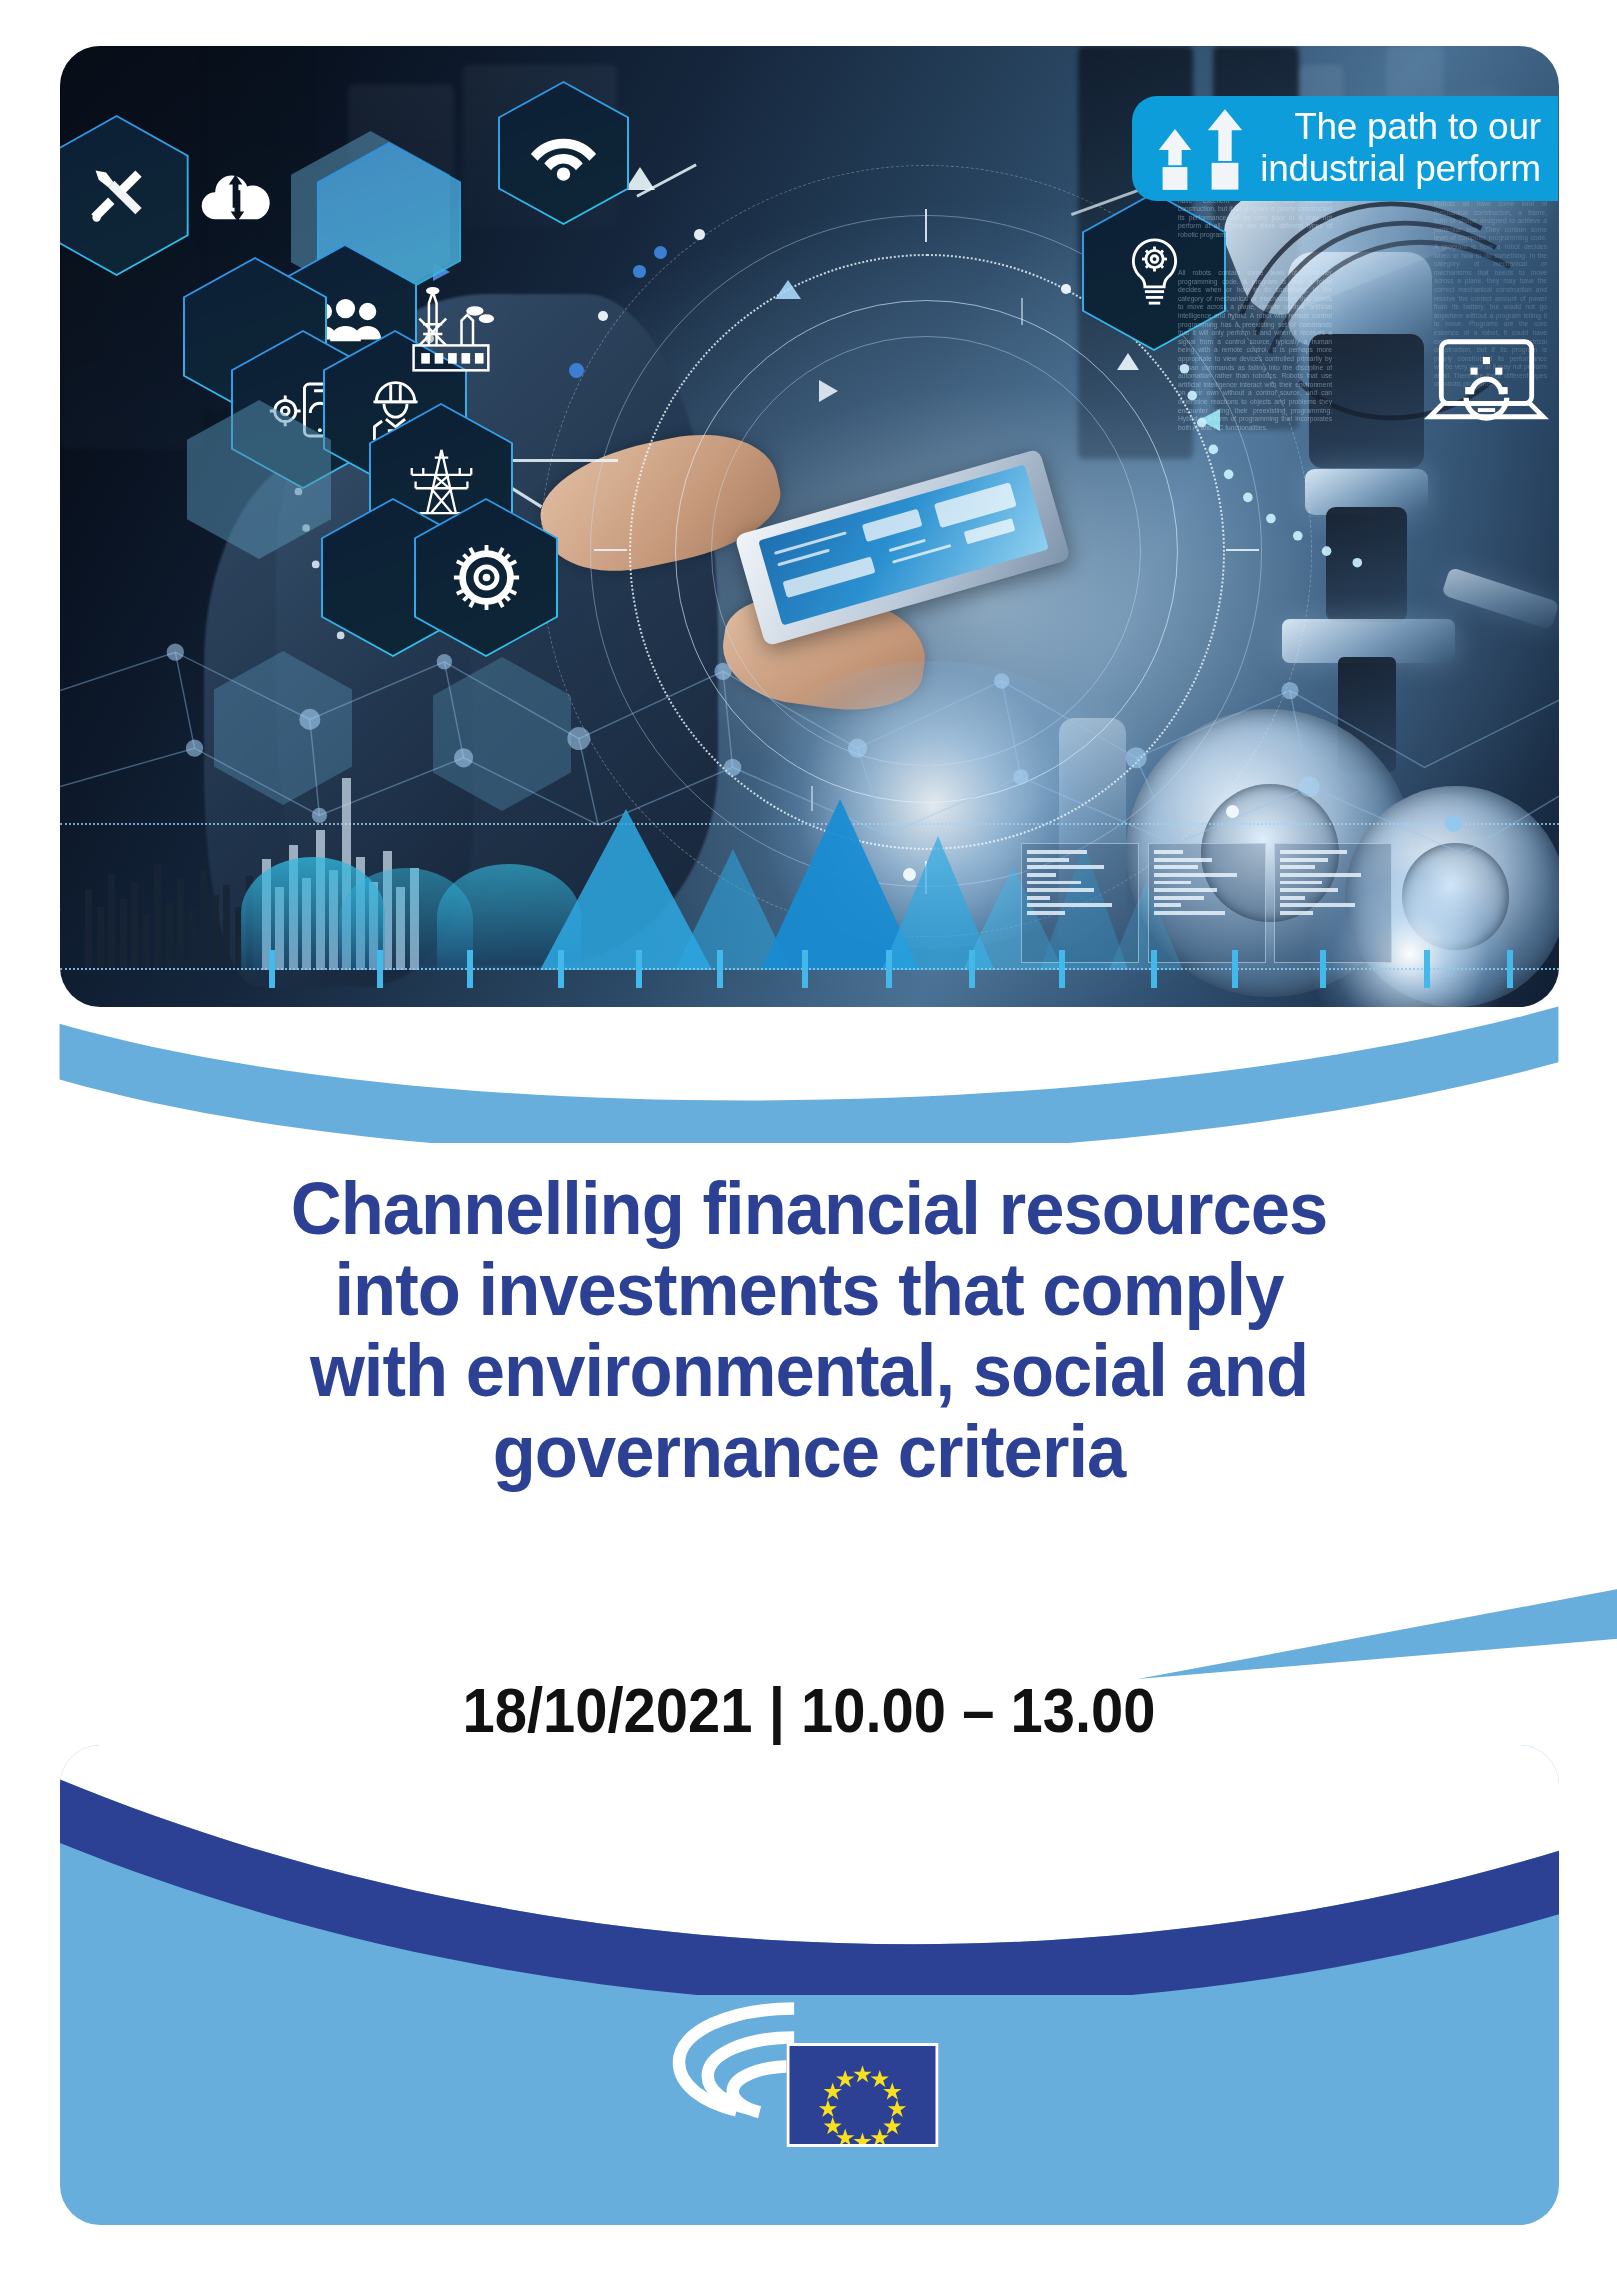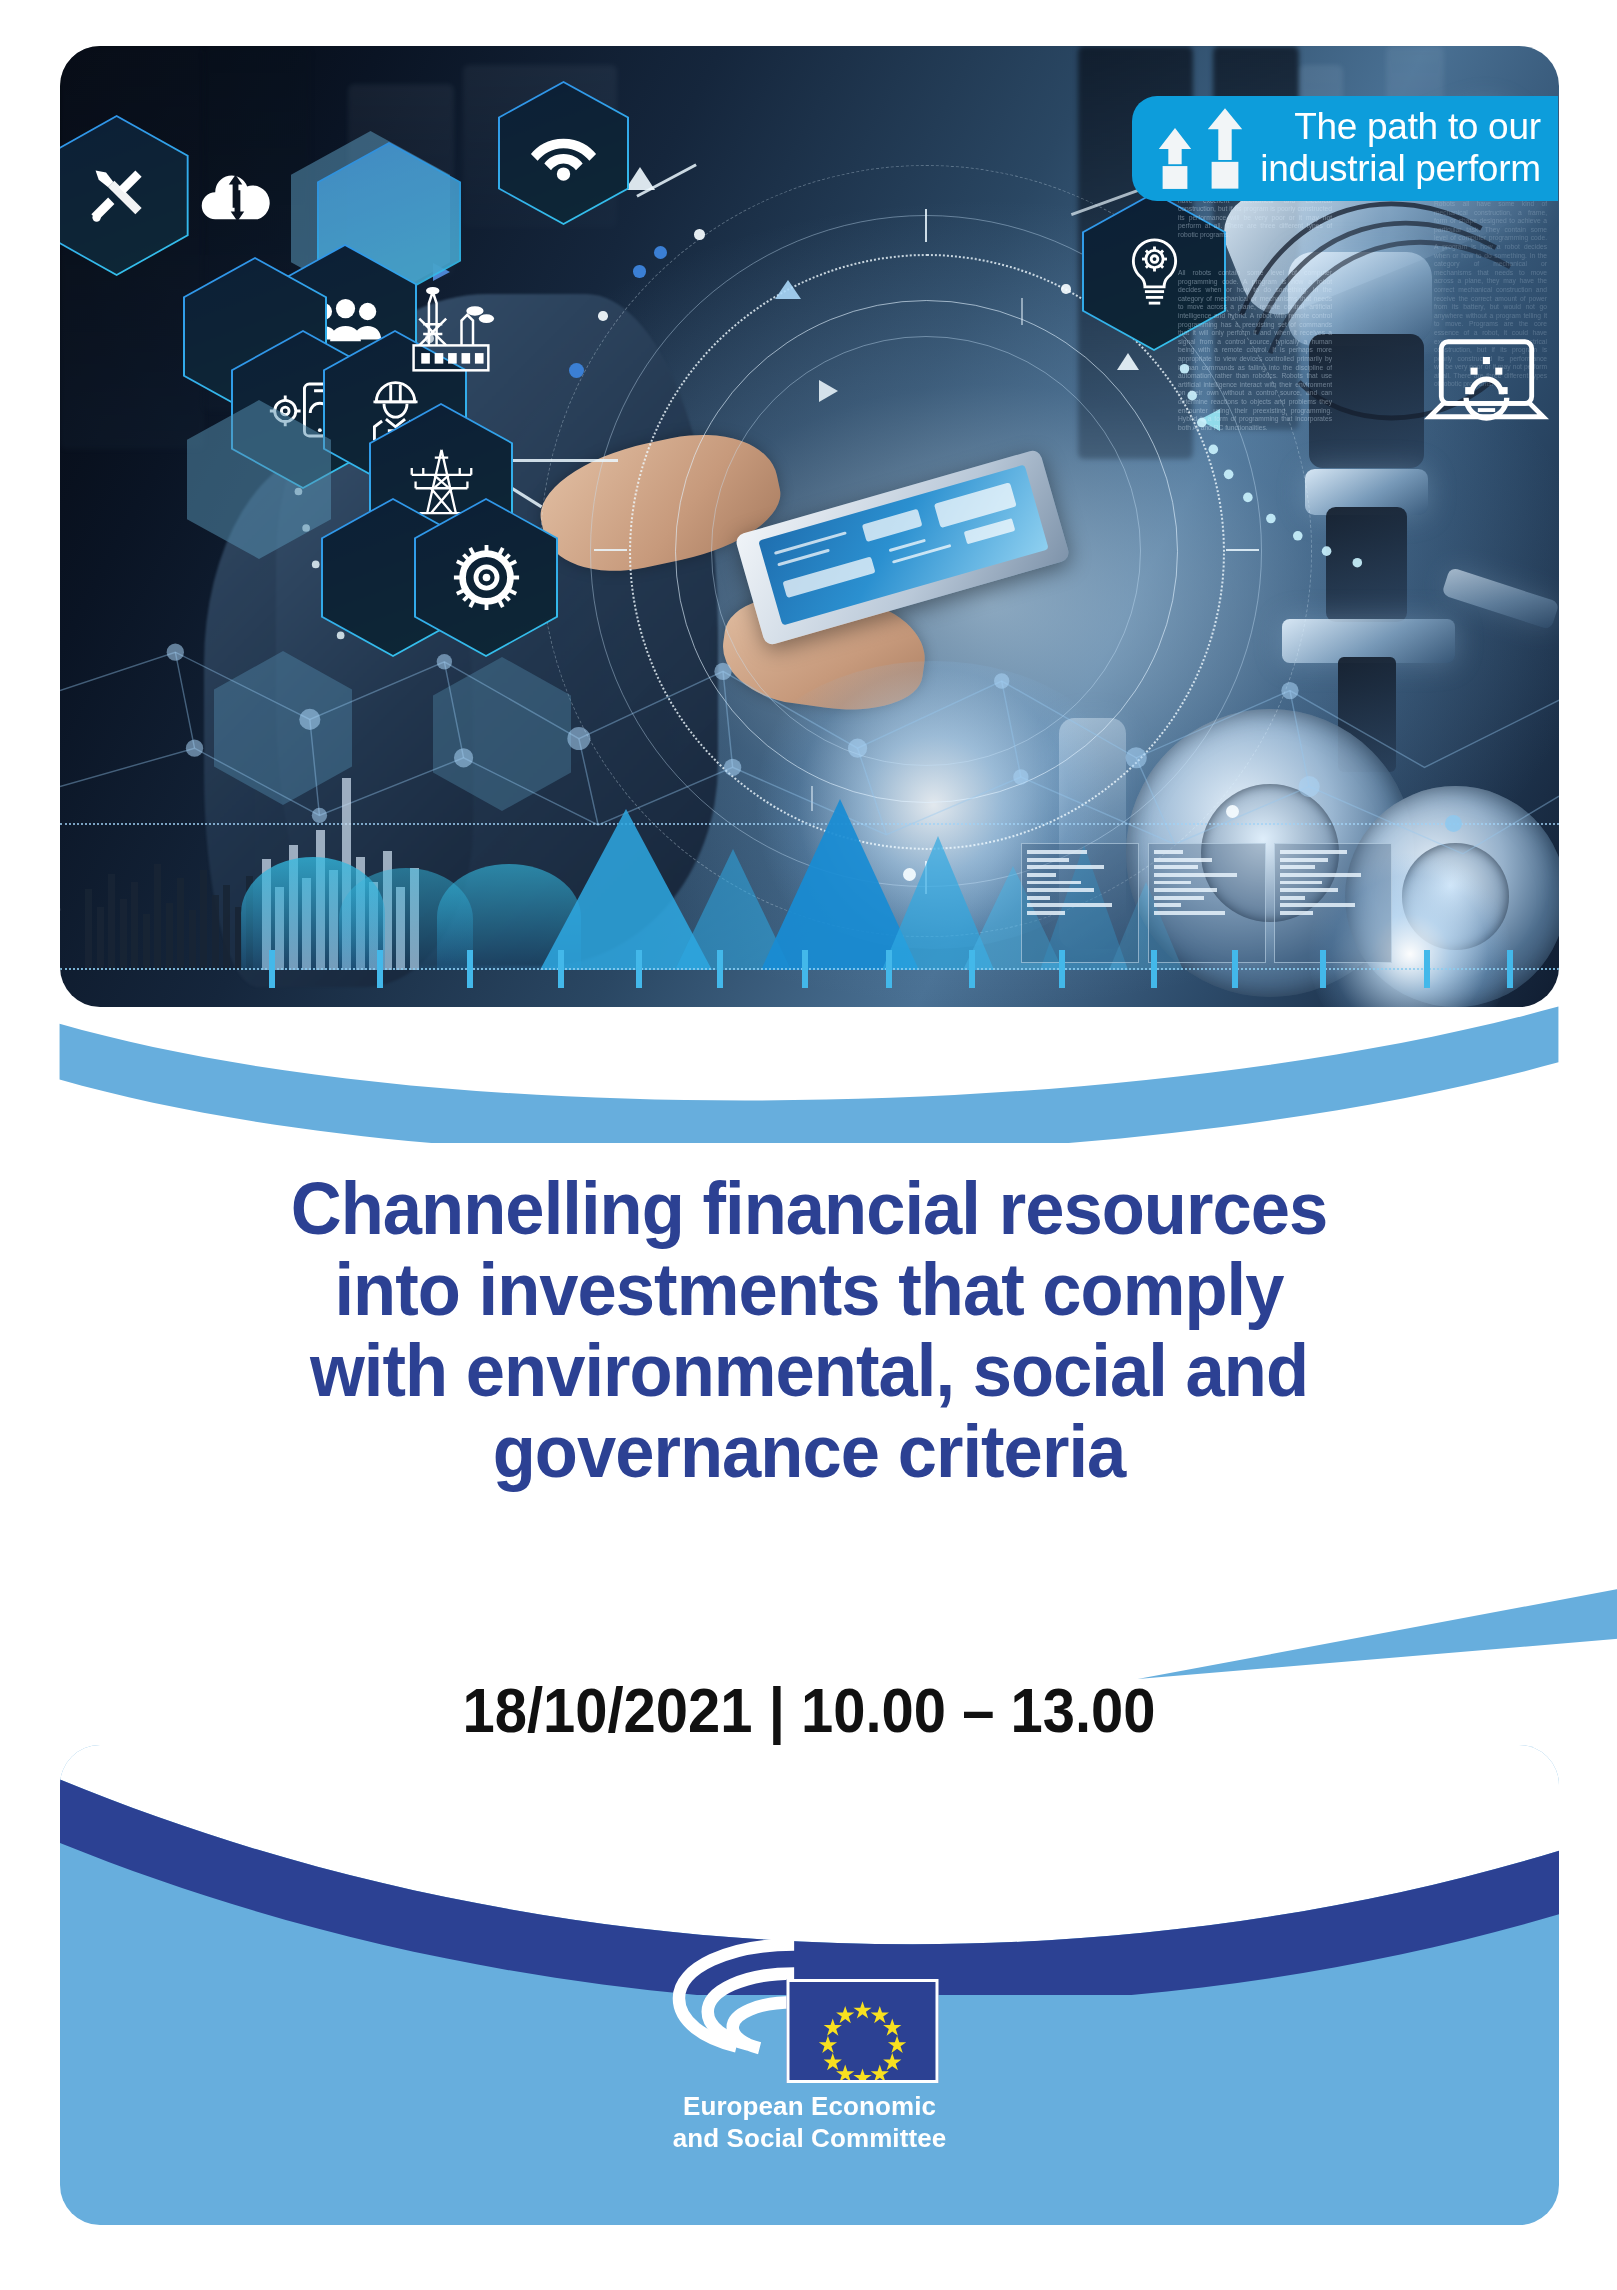--- a/index.html
+++ b/index.html
@@ -207,21 +207,20 @@
   
   .badge {
     position:absolute;
     right: 60px;
     top: 96px;
     background: #0d9ddb;
     border-top-left-radius: 25px;
     border-bottom-left-radius: 25px;
     border-top-right-radius: 0;
     display:flex;
-    align-items:center;
     gap: 13.4px;
     padding: 9.6px 17.3px 11.5px 23px;
     z-index: 40;
   }
   .badge-arrows { display:flex; align-items:flex-end; gap:7.7px; }
   .badge-txt {
     color:#ffffff;
     font-size: 37px;
     line-height: 42px;
     font-weight: 400;
@@ -843,21 +842,17 @@
               <polygon points="76,90 78.3,96.8 85.5,96.8 79.6,101 81.9,107.9 76,103.6 70.1,107.9 72.4,101 66.5,96.8 73.7,96.8"></polygon>
               <polygon points="58,86 60.3,92.8 67.5,92.8 61.6,97 63.9,103.9 58,99.6 52.1,103.9 54.4,97 48.5,92.8 55.7,92.8"></polygon>
               <polygon points="45,74 47.3,80.8 54.5,80.8 48.6,85 50.9,91.9 45,87.6 39.1,91.9 41.4,85 35.5,80.8 42.7,80.8"></polygon>
               <polygon points="40,56 42.3,62.8 49.5,62.8 43.6,67 45.9,73.9 40,69.6 34.1,73.9 36.4,67 30.5,62.8 37.7,62.8"></polygon>
               <polygon points="45,38 47.3,44.8 54.5,44.8 48.6,49 50.9,55.9 45,51.6 39.1,55.9 41.4,49 35.5,44.8 42.7,44.8"></polygon>
               <polygon points="58,25 60.3,31.8 67.5,31.8 61.6,36 63.9,42.9 58,38.6 52.1,42.9 54.4,36 48.5,31.8 55.7,31.8"></polygon>
             </g>
           </svg>
         </div>
       </div>
-      <div class="eesc-name">
-        <div>European Economic</div>
-        <div>and Social Committee</div>
-      </div>
     </div>
   </div>
 
 </div>
 
 
 </body></html>

